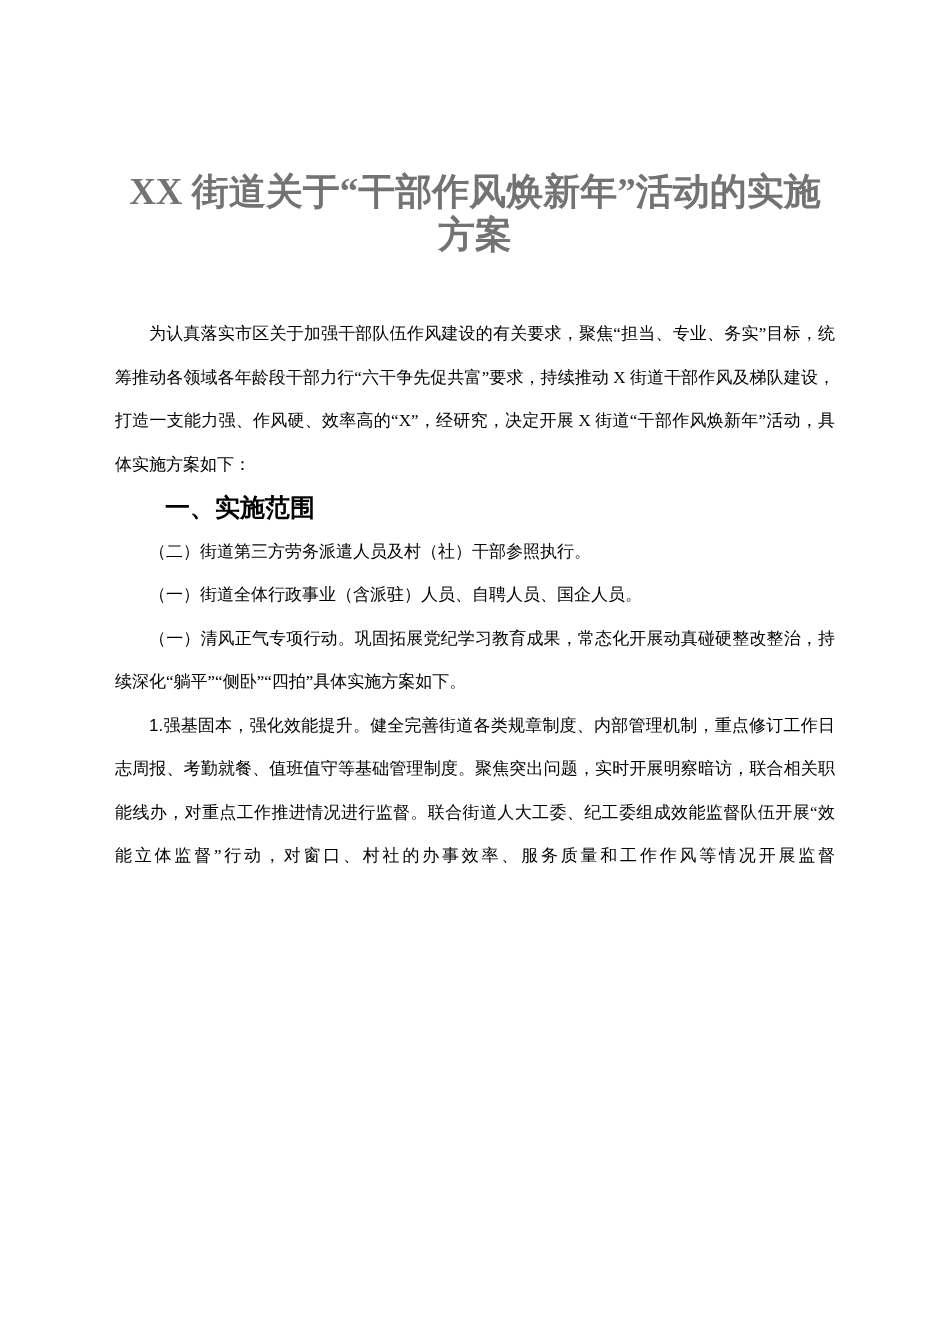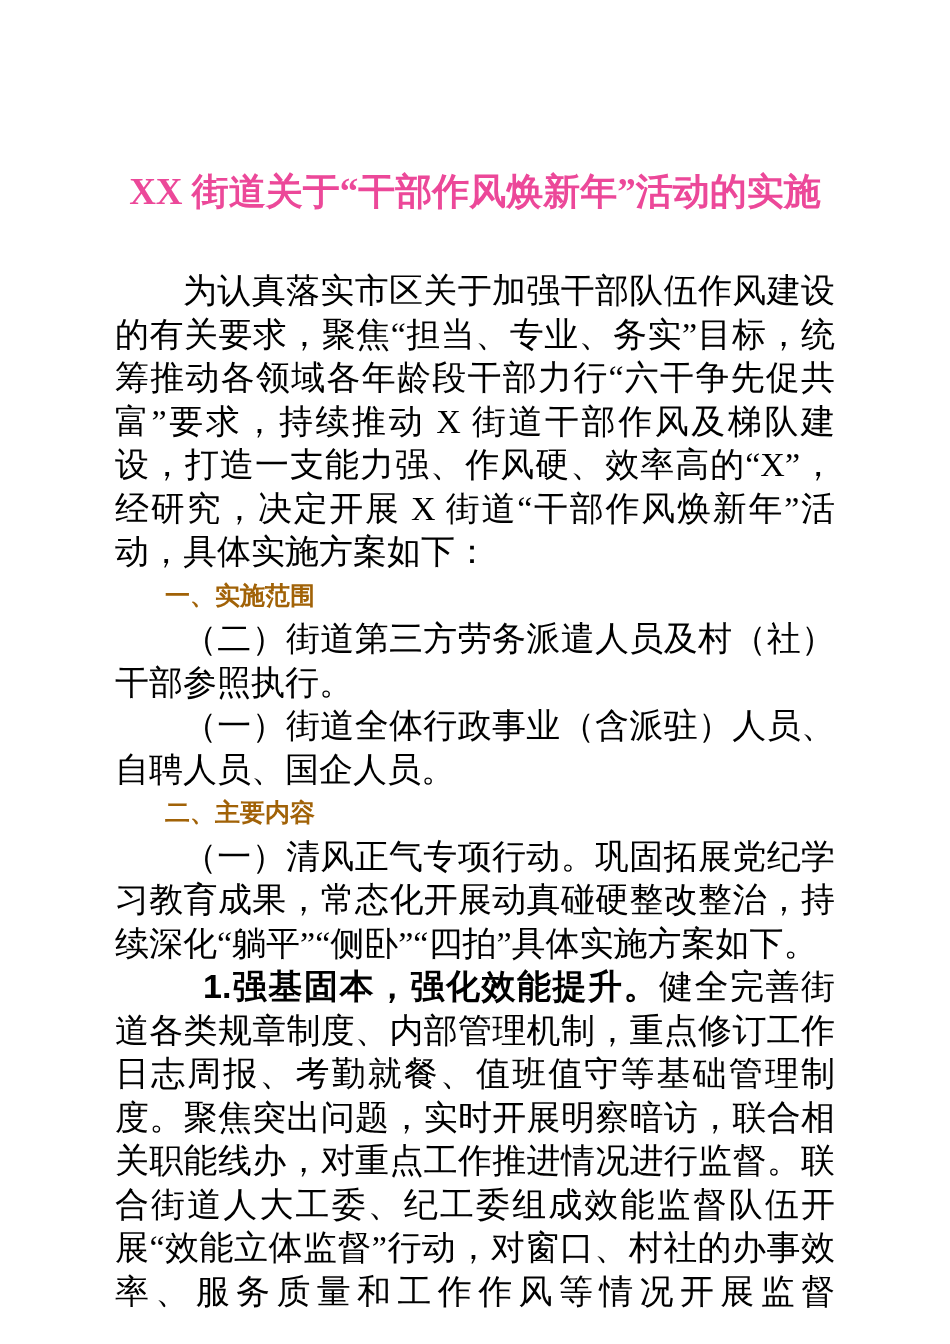--- a/index.html
+++ b/index.html
@@ -19,73 +19,72 @@
     color: #000000;
   }
   .doc-title {
     margin: 0 0 56px 0;
     padding: 0;
     font-family: "Liberation Serif", "DejaVu Serif", serif;
     font-weight: 700;
     font-size: 37px;
     line-height: 43px;
     text-align: center;
-    color: #ec4899;
+    color: #737373;
   }
   .title-line {
     display: block;
   }
   .body-para {
     margin: 0;
     padding: 0;
     font-family: "Liberation Serif", "DejaVu Serif", serif;
-    font-size: 34px;
+    font-size: 17px;
     line-height: 43.5px;
     text-align: justify;
     text-justify: inter-ideograph;
     text-indent: 2em;
     color: #000000;
     word-break: break-all;
   }
   .section-heading {
     margin: 0;
     padding: 0;
     font-family: "Liberation Sans", "DejaVu Sans", sans-serif;
     font-weight: 700;
     font-size: 25px;
     line-height: 43.5px;
     text-indent: 2em;
-    color: #a16207;
+    color: #000000;
   }
   .bold-lead {
     font-family: "Liberation Sans", "DejaVu Sans", sans-serif;
-    font-weight: 700;
-    margin-left: 20px;
+    font-weight: 400;
   }
   .cut-off {
     
     text-align-last: justify;
   }
 </style>
 </head>
 <body>
 
 <div class="page">
 
   <h1 class="doc-title">
     <span class="title-line">XX 街道关于“干部作风焕新年”活动的实施</span>
+    <span class="title-line">方案</span>
   </h1>
 
   <p class="body-para">为认真落实市区关于加强干部队伍作风建设的有关要求，聚焦“担当、专业、务实”目标，统筹推动各领域各年龄段干部力行“六干争先促共富”要求，持续推动 X 街道干部作风及梯队建设，打造一支能力强、作风硬、效率高的“X”，经研究，决定开展 X 街道“干部作风焕新年”活动，具体实施方案如下：</p>
 
   <h2 class="section-heading">一、实施范围</h2>
 
   <p class="body-para">（二）街道第三方劳务派遣人员及村（社）干部参照执行。</p>
 
   <p class="body-para">（一）街道全体行政事业（含派驻）人员、自聘人员、国企人员。</p>
 
-  <h2 class="section-heading">二、主要内容</h2>
 
   <p class="body-para">（一）清风正气专项行动。巩固拓展党纪学习教育成果，常态化开展动真碰硬整改整治，持续深化“躺平”“侧卧”“四拍”具体实施方案如下。</p>
 
   <p class="body-para cut-off"><span class="bold-lead">1.强基固本，强化效能提升。</span><span>健全完善街道各类规章制度、内部管理机制，重点修订工作日志周报、考勤就餐、值班值守等基础管理制度。聚焦突出问题，实时开展明察暗访，联合相关职能线办，对重点工作推进情况进行监督。联合街道人大工委、纪工委组成效能监督队伍开展“效能立体监督”行动，对窗口、村社的办事效率、服务质量和工作作风等情况开展监督</span></p>
 
 </div>
 
 </body></html>

